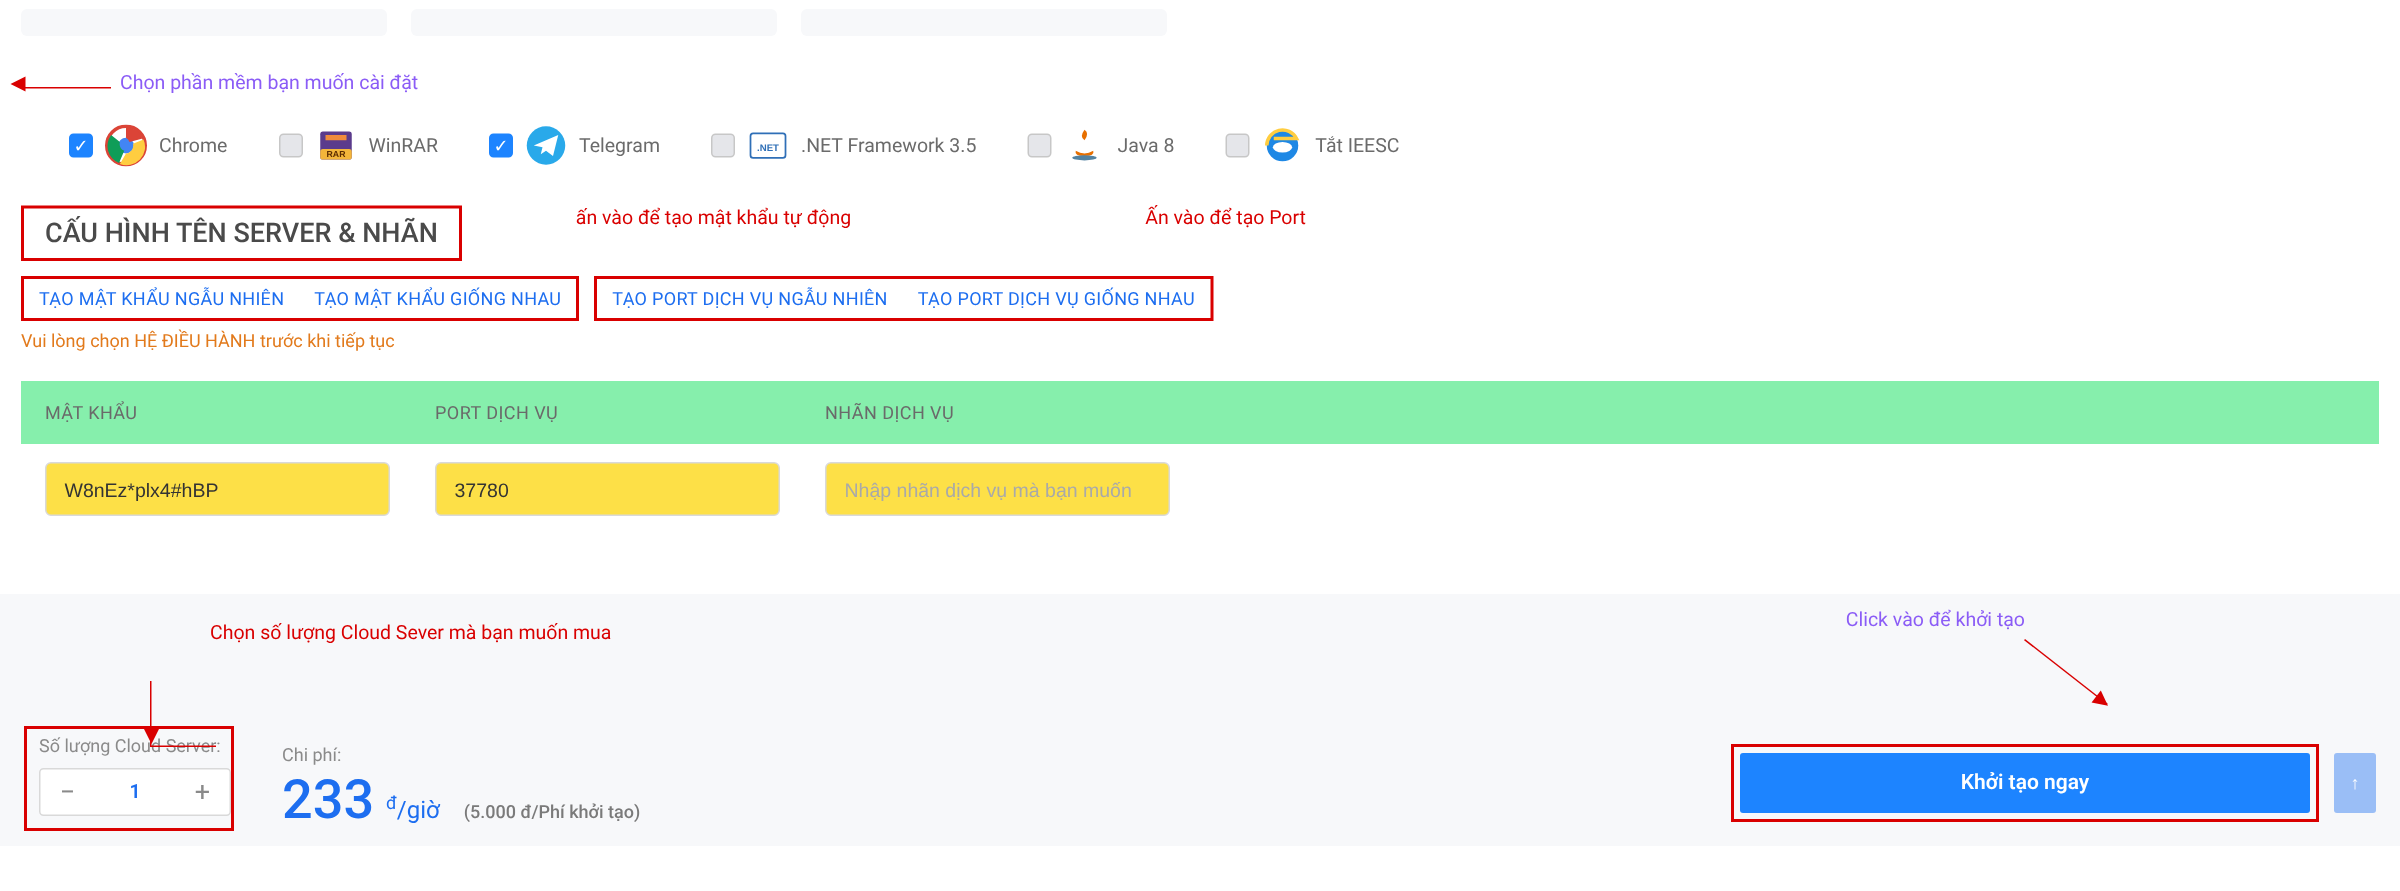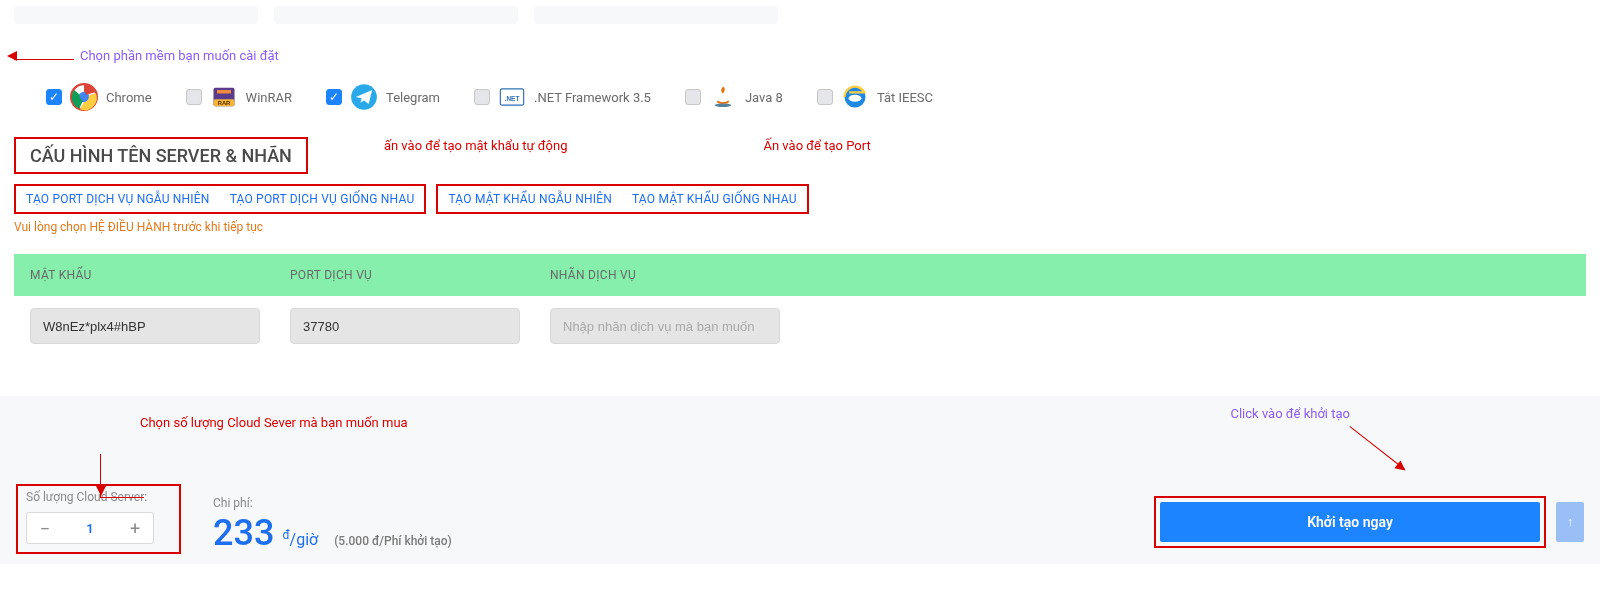--- a/index.html
+++ b/index.html
@@ -67,21 +67,21 @@
     padding:14px 16px; margin-top:20px;
     color:#6a6a6a; font-size:12px; letter-spacing:.3px;
   }
   .inputs-row {
     display:grid;
     grid-template-columns: 260px 260px 260px 1fr;
     padding: 12px 16px 22px 16px;
   }
   .input {
     width: 230px; height:36px; border:1px solid #d9d9d9; border-radius:4px;
-    padding:0 12px; font-size:13px; color:#333; background:#e5e5e5;
+    padding:0 12px; font-size:13px; color:#333; background:#fde047;
   }
   .input::placeholder{ color:#a9a9a9; }
 
   
   .footer { background:#f7f8fa; padding:30px 16px 10px 16px; margin-top:30px; position:relative; }
   .foot-anno-l { position:absolute; top:18px; left:140px; color:#d90000; font-size:13px; line-height:1.35; }
   .foot-anno-l .arrw {
     position:absolute; left:-40px; top:40px;
     width:44px; height:44px; border-left:1px solid #d90000; border-bottom:1px solid #d90000;
   }
@@ -94,21 +94,21 @@
   .foot-anno-r .arrw2 {
     position:absolute; left:120px; top:20px; width:70px; height:50px;
     border-top:1px solid #d90000; transform:rotate(38deg); transform-origin:left top;
   }
   .foot-anno-r .arrw2::after{
     content:""; position:absolute; right:-6px; top:-5px;
     border:5px solid transparent; border-left:10px solid #d90000;
   }
 
   .foot-left { display:flex; align-items:flex-end; gap:32px; margin-top:58px; }
-  .qty-wrap { border:2px solid #d90000; padding:4px 25px 8px 8px; }
+  .qty-wrap { border:2px solid #d90000; padding:4px 0 8px 8px; }
   .qty-label { color:#8a8a8a; font-size:12px; margin-bottom:8px; display:block; }
   .stepper { display:flex; align-items:center; border:1px solid #d9d9d9; border-radius:3px; overflow:hidden; width:128px; background:#fff; }
   .step-btn { width:36px; height:30px; display:flex; align-items:center; justify-content:center; color:#8a8a8a; cursor:pointer; font-size:18px; }
   .step-val { flex:1; text-align:center; color:#1d6ef0; font-weight:600; }
   .price-block { }
   .price-lab { color:#8a8a8a; font-size:12px; margin-bottom:2px; display:block; }
   .price-val { color:#1d6ef0; font-size:36px; font-weight:500; display:inline-flex; align-items:baseline; gap:8px; }
   .price-unit { color:#1d6ef0; font-size:16px; font-weight:400; }
   .price-unit sup{ font-size:12px; }
   .price-note { color:#7a7a7a; font-size:12px; margin-left:8px; }
@@ -220,26 +220,26 @@
   </div>
 
   <div class="heading2-row">
     <div class="section-heading">CẤU HÌNH TÊN SERVER &amp; NHÃN</div>
     <div class="anno-col">ấn vào để tạo mật khẩu tự động</div>
     <div class="anno-col" style="margin-left:120px">Ấn vào để tạo Port</div>
   </div>
 
   <div class="actions-row">
     <div class="link-group">
+      <span class="link-btn">TẠO MẬT KHẨU NGẪU NHIÊN</span>
+      <span class="link-btn">TẠO MẬT KHẨU GIỐNG NHAU</span>
+    </div>
+    <div class="link-group">
       <span class="link-btn">TẠO PORT DỊCH VỤ NGẪU NHIÊN</span>
       <span class="link-btn">TẠO PORT DỊCH VỤ GIỐNG NHAU</span>
-    </div>
-    <div class="link-group">
-      <span class="link-btn">TẠO MẬT KHẨU NGẪU NHIÊN</span>
-      <span class="link-btn">TẠO MẬT KHẨU GIỐNG NHAU</span>
     </div>
   </div>
   <div class="warn">Vui lòng chọn HỆ ĐIỀU HÀNH trước khi tiếp tục</div>
 
   <div class="labels-bar">
     <span>MẬT KHẨU</span>
     <span>PORT DỊCH VỤ</span>
     <span>NHÃN DỊCH VỤ</span>
     <span></span>
   </div>

